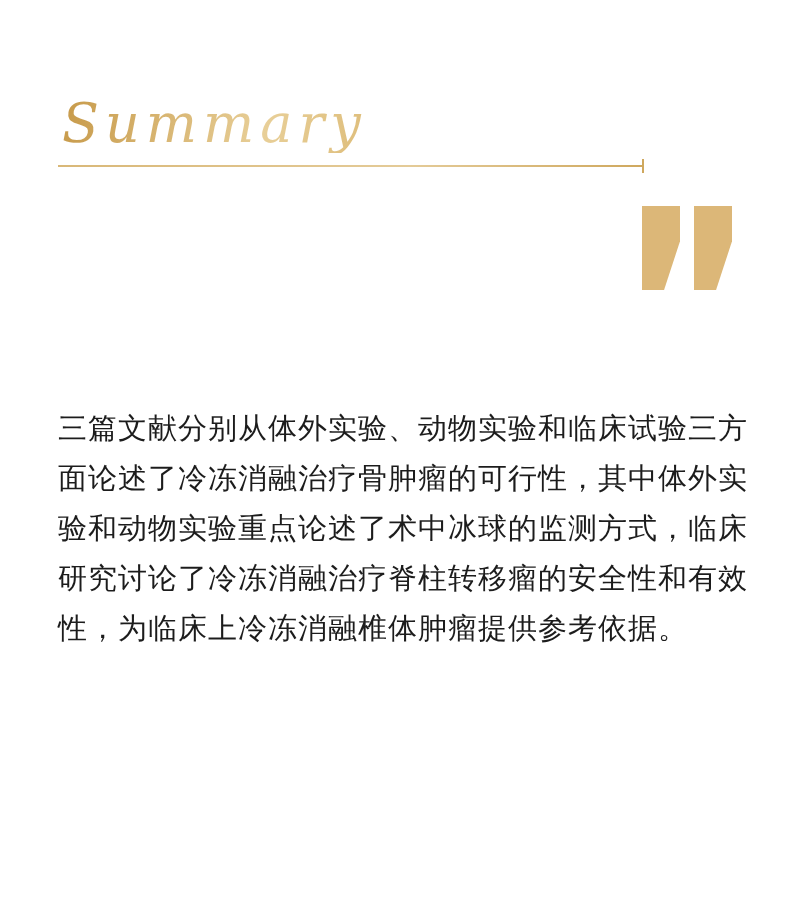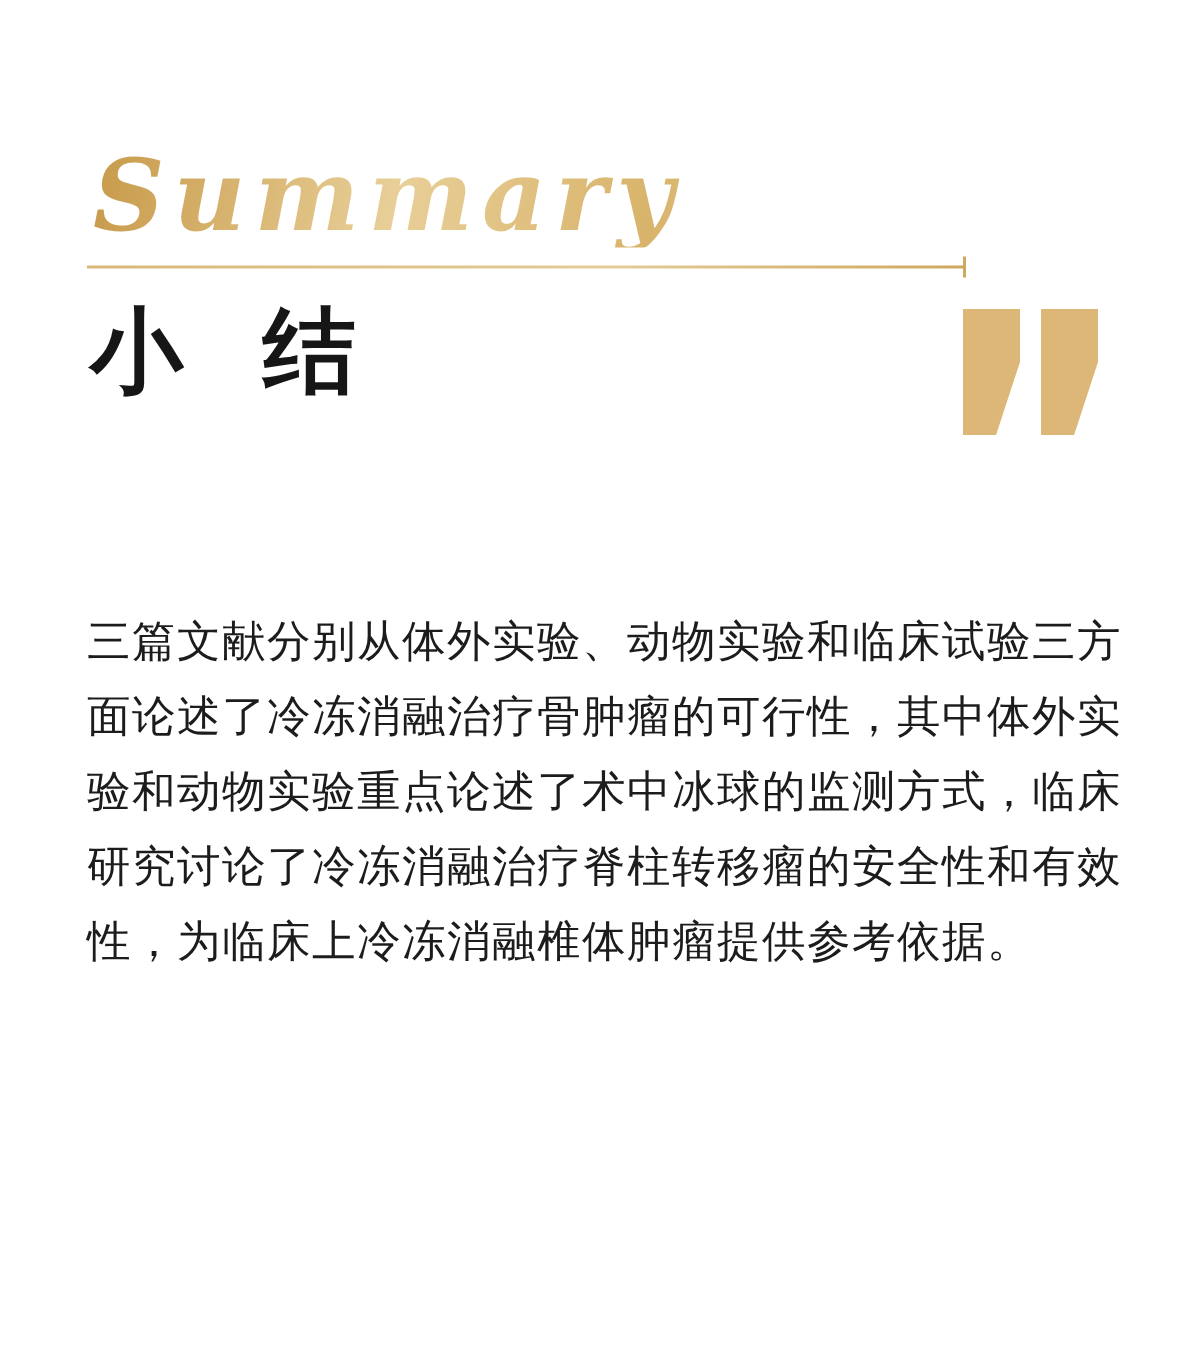--- a/index.html
+++ b/index.html
@@ -26,22 +26,22 @@
   .header {
     position: absolute;
     left: 58px;
     top: 96px;
     width: 684px;
   }
 
   .script-title {
     font-family: "DejaVu Serif", "Liberation Serif", serif;
     font-style: italic;
-    font-weight: 700;
-    font-size: 66px;
+    font-weight: 400;
+    font-size: 54px;
     line-height: 1.05;
     letter-spacing: 6px;
     margin: 0 0 6px 4px;
     background: linear-gradient(100deg, #c79a4a 0%, #e8cf98 30%, #d8b36a 55%, #f0e0bb 75%, #cfa85e 100%);
     -webkit-background-clip: text;
     background-clip: text;
     color: transparent;
     -webkit-text-fill-color: transparent;
     white-space: nowrap;
   }
@@ -119,21 +119,20 @@
 <div class="slide">
 
   <div class="header">
     <div class="script-title">Summary</div>
 
     <div class="rule-row">
       <div class="rule-line"></div>
       <div class="rule-cap"></div>
     </div>
 
-    <div class="cn-title">小 结</div>
   </div>
 
   <div class="quote-mark">
     <span class="q1"></span>
     <span class="q2"></span>
   </div>
 
   <div class="body-text">三篇文献分别从体外实验、动物实验和临床试验三方面论述了冷冻消融治疗骨肿瘤的可行性，其中体外实验和动物实验重点论述了术中冰球的监测方式，临床研究讨论了冷冻消融治疗脊柱转移瘤的安全性和有效性，为临床上冷冻消融椎体肿瘤提供参考依据。</div>
 
 </div>

